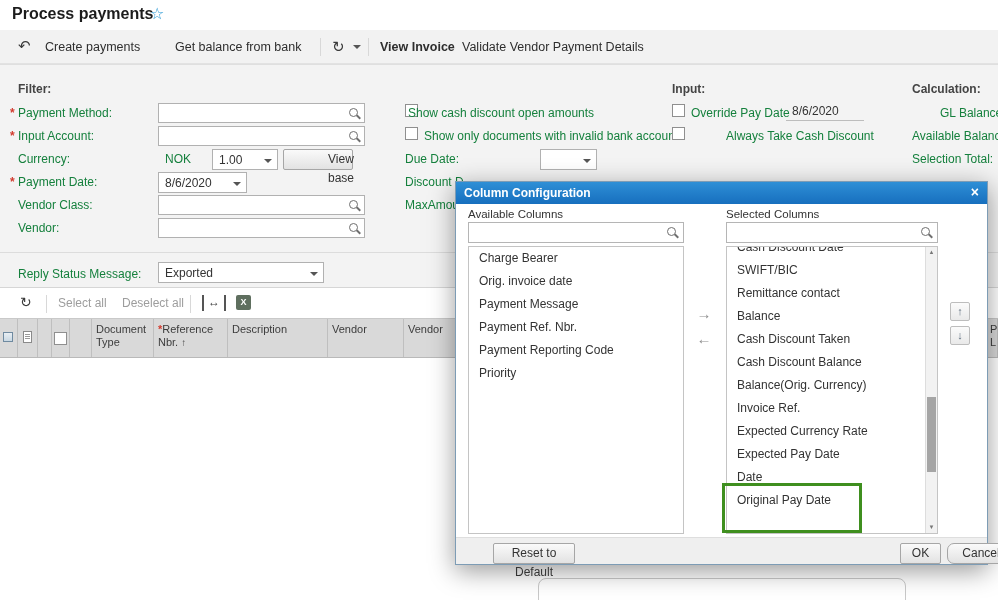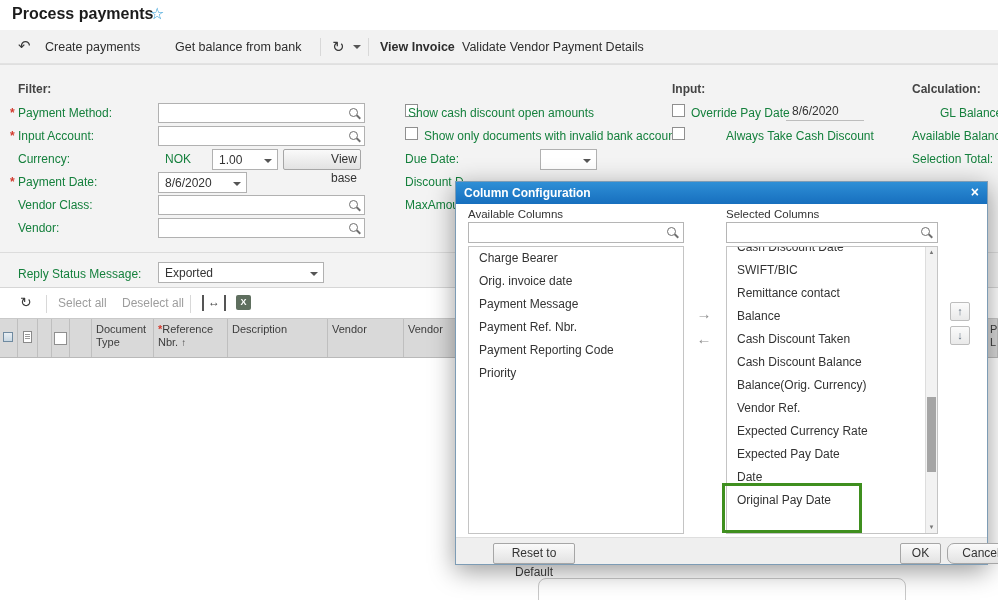--- a/index.html
+++ b/index.html
@@ -114,21 +114,21 @@
   <div class="inputbox" style="left:158px; top:126px; width:207px;">
       <span class="mag" style="right:3px; top:3px;"></span>
     </div>
 
   <div class="flabel" style="left:18px; top:152px;">Currency:</div>
   <div class="flabel" style="left:165px; top:152px;">NOK</div>
   <div class="combo" style="left:212px; top:149px; width:66px;">
     <span class="combo-val">1.00</span>
     <span class="caret"></span>
   </div>
-  <div class="btn" style="left:283px; top:149px; width:78px; height:21px; line-height:19px;padding-left:44px;">View base</div>
+  <div class="btn" style="left:283px; top:149px; width:70px; height:21px; line-height:19px;padding-left:44px;">View base</div>
 
   <span class="req" style="left:10px; top:175px;">*</span>
   <div class="flabel" style="left:18px; top:175px;">Payment Date:</div>
   <div class="combo" style="left:158px; top:172px; width:89px;">
     <span class="combo-val">8/6/2020</span>
     <span class="caret"></span>
   </div>
 
   <div class="flabel" style="left:18px; top:198px;">Vendor Class:</div>
   <div class="inputbox" style="left:158px; top:195px; width:207px;">
@@ -233,21 +233,21 @@
       </div>
     <div class="listbox" style="left:270px; top:64px; width:212px; height:288px;">
       <div class="sel-content">
         <div class="listitem">Cash Discount Date</div>
         <div class="listitem">SWIFT/BIC</div>
         <div class="listitem">Remittance contact</div>
         <div class="listitem">Balance</div>
         <div class="listitem">Cash Discount Taken</div>
         <div class="listitem">Cash Discount Balance</div>
         <div class="listitem">Balance(Orig. Currency)</div>
-        <div class="listitem">Vendor Ref.</div>
+        <div class="listitem">Invoice Ref.</div>
         <div class="listitem">Expected Currency Rate</div>
         <div class="listitem">Expected Pay Date</div>
         <div class="listitem">Date</div>
         <div class="listitem">Original Pay Date</div>
       </div>
       <div class="sb-track">
         <span class="sb-arrow" style="top:0;">▲</span>
         <span class="sb-thumb"></span>
         <span class="sb-arrow" style="bottom:0;">▼</span>
       </div>

